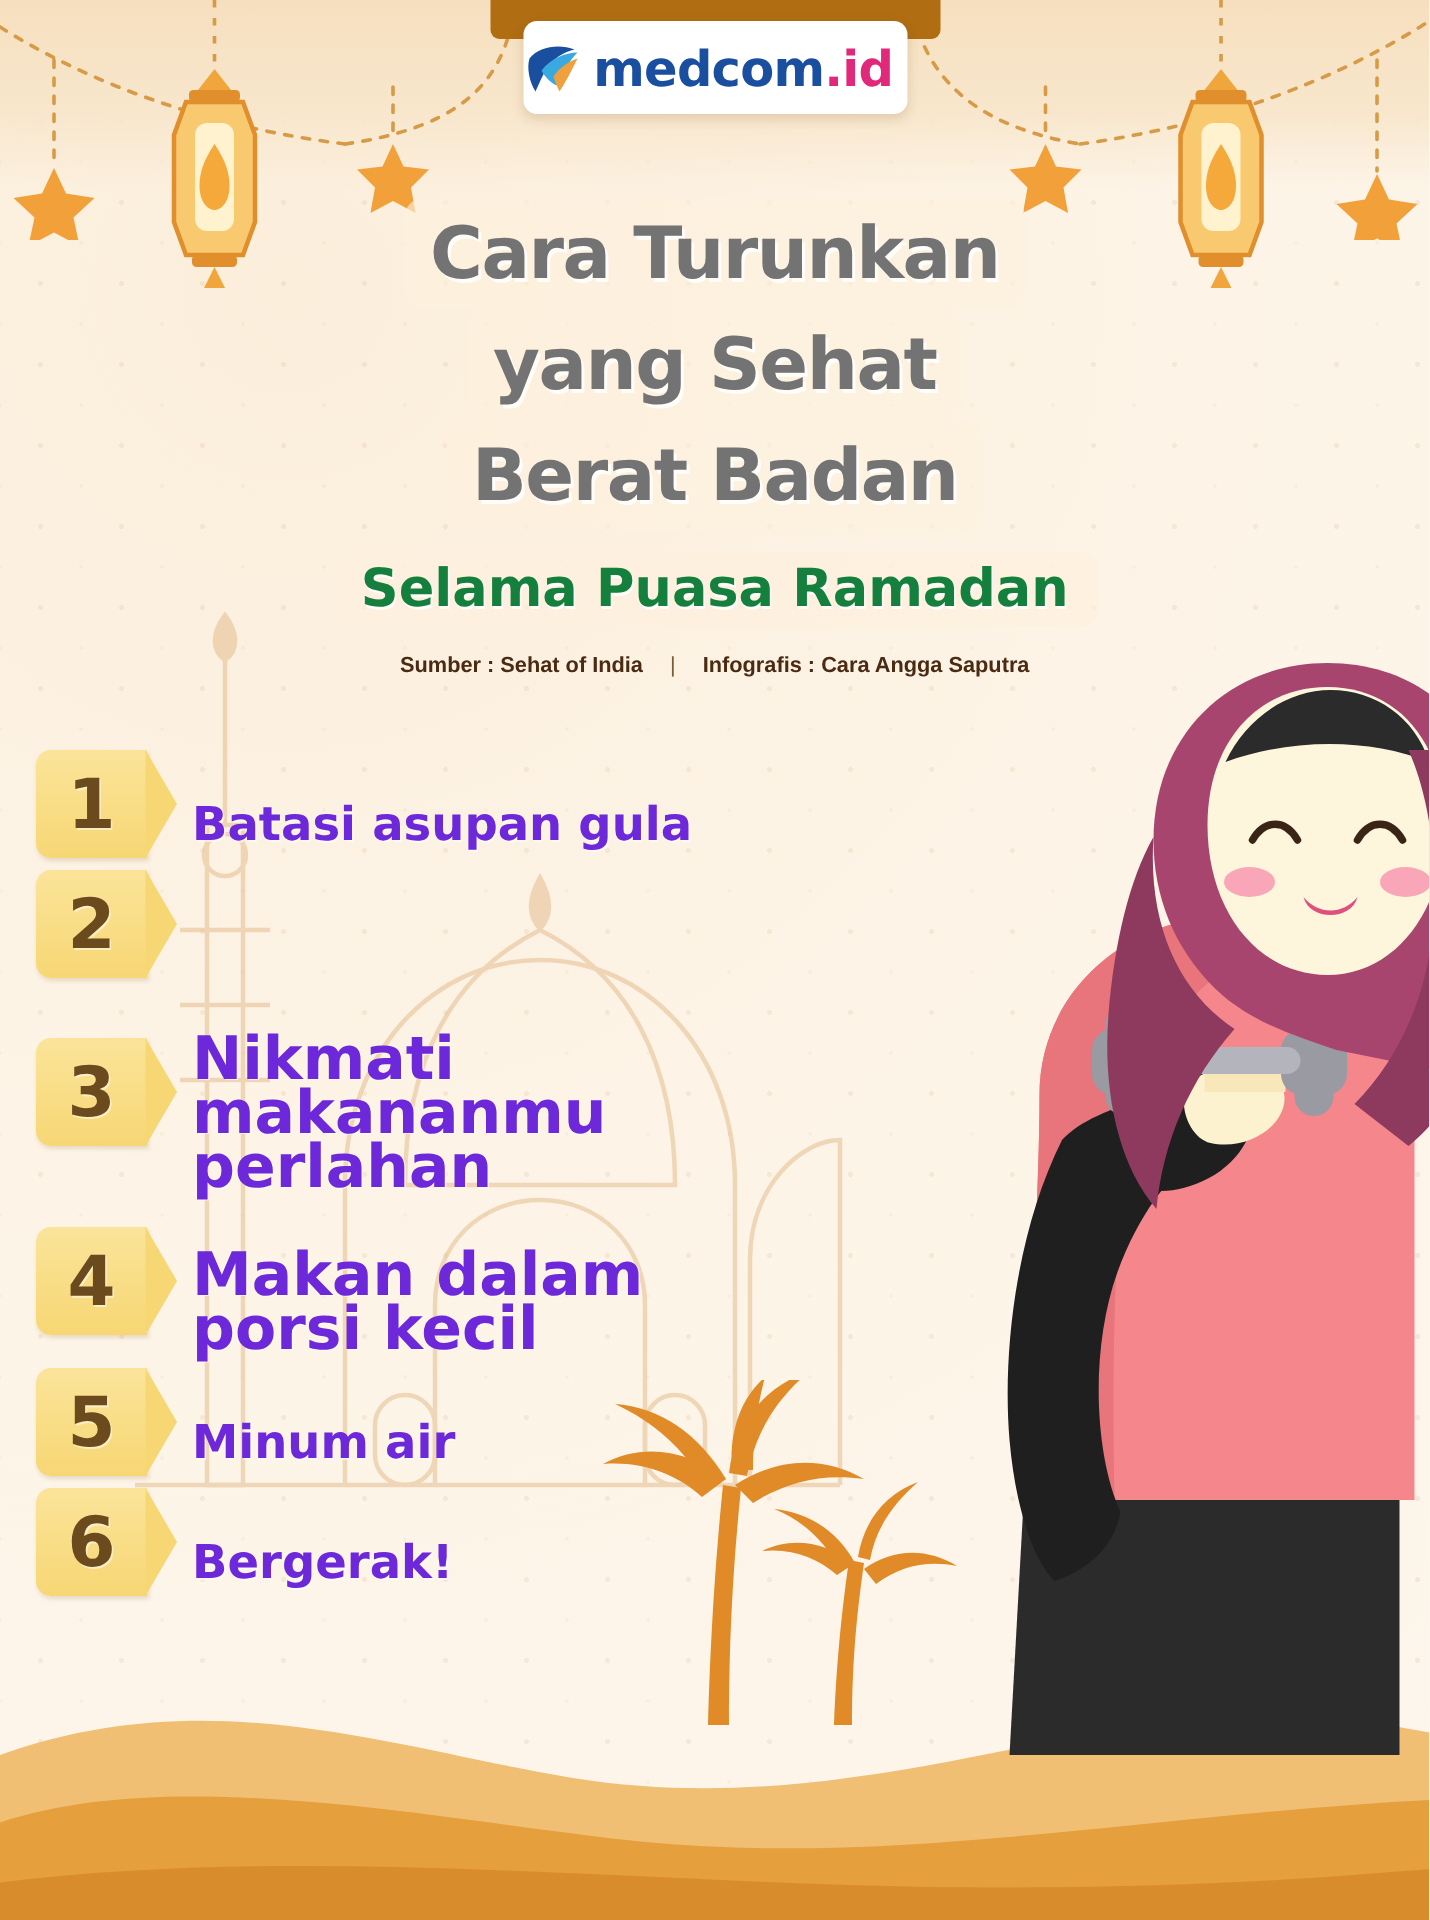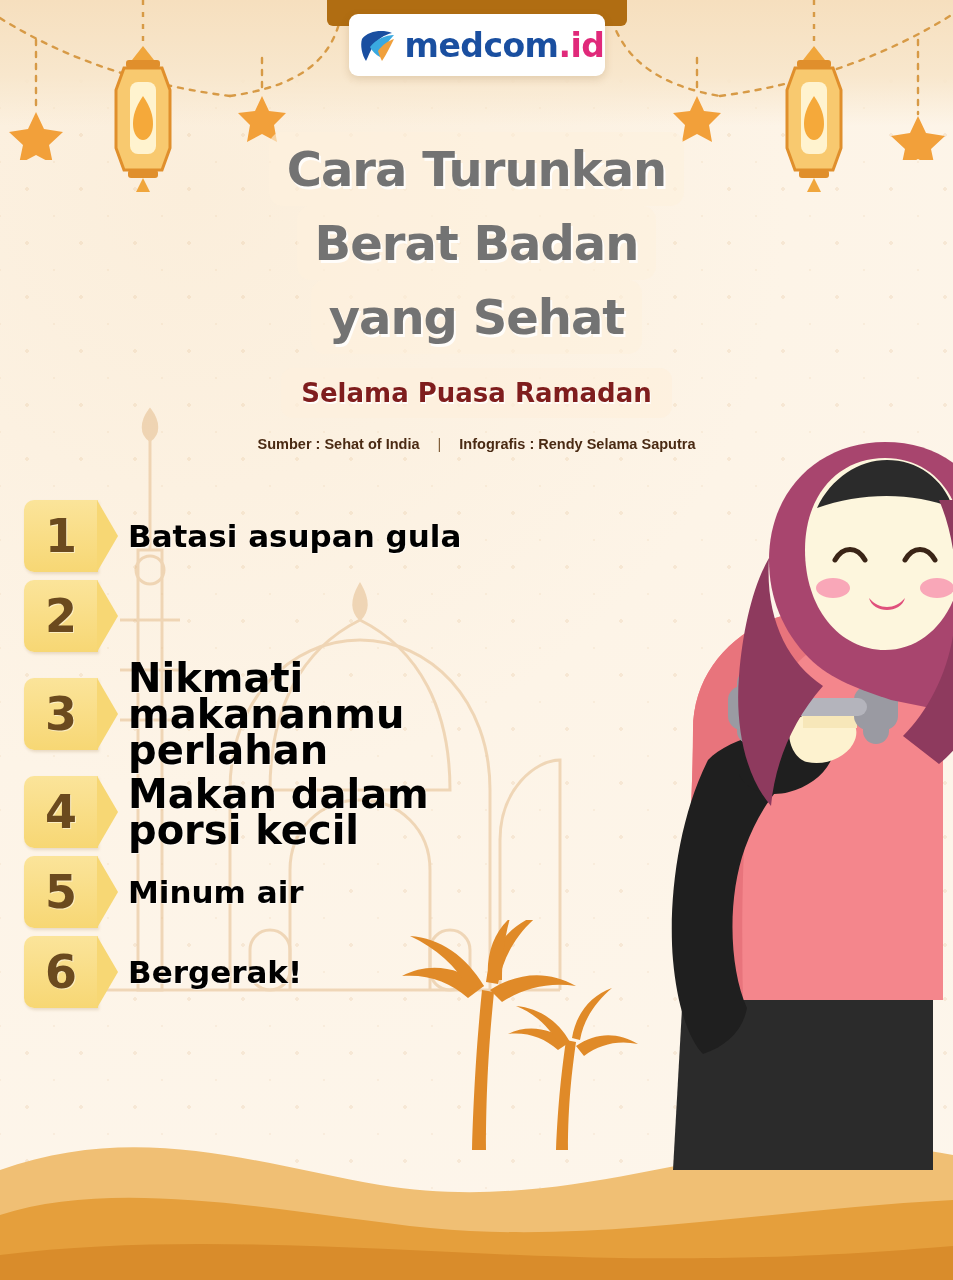--- a/index.html
+++ b/index.html
@@ -50,21 +50,21 @@
 
   
   .logo-tab {
     position: absolute; top: 0; left: 50%; transform: translateX(-50%);
     width: 300px; height: 26px; background: #b06d12; border-radius: 0 0 6px 6px;
   }
   .logo-card {
     position: absolute; top: 14px; left: 50%; transform: translateX(-50%);
     width: 256px; height: 62px; background: #fff; border-radius: 9px;
     box-shadow: 0 3px 8px rgba(120,80,20,.18);
-    display: flex; align-items: center; justify-content: flex-end; gap: 7px;
+    display: flex; align-items: center; justify-content: flex-start; gap: 7px;
   }
   .logo-mark { width: 40px; height: 40px; flex: none; }
   .logo-text {
     font-size: 33px; font-weight: bold; letter-spacing: -0.5px;
     font-family: "DejaVu Sans", sans-serif;
   }
   .logo-text .seg-med { color: #1a4fa0; }
   .logo-text .seg-id { color: #e0297a; }
 
   
@@ -77,21 +77,21 @@
     display: inline-block;
     font-size: 48px; line-height: 70px; font-weight: bold;
     color: #737373;
     background: rgba(253,240,221,0.62);
     padding: 2px 18px; border-radius: 14px;
     text-shadow: 2px 3px 0 rgba(255,255,255,.85);
     letter-spacing: -1px;
   }
   .hl-sub {
     display: inline-block; margin-top: 14px;
-    font-size: 26px; line-height: 44px; font-weight: bold; color: #7f1d1d;
+    font-size: 35px; line-height: 44px; font-weight: bold; color: #15803d;
     background: rgba(253,240,221,0.70);
     padding: 3px 20px; border-radius: 12px;
     text-shadow: 1px 2px 0 rgba(255,255,255,.85);
   }
   .credits {
     position: absolute; top: 436px; left: 0; width: 953px; text-align: center;
     font-size: 14.5px; color: #4a2a13;
   }
   .credits .k { font-weight: bold; }
   .credits .v { font-weight: bold; }
@@ -122,23 +122,24 @@
   .tip-num {
     position: relative; z-index: 2;
     font-family: "DejaVu Sans", sans-serif;
     font-size: 46px; font-weight: bold; color: #6b4a1e;
     text-shadow: 1px 1px 0 rgba(255,255,255,.5);
   }
   .tip-text {
     margin-left: 30px;
     font-family: "DejaVu Sans", sans-serif;
     font-size: 31px; line-height: 36px; font-weight: bold;
-    color: #000000;
+    color: #6d28d9;
     max-width: 400px;
     text-shadow: 1px 1px 0 rgba(255,255,255,.6);
+    margin-top: 28px;
   }
   .tip.two-line .tip-text { font-size: 40px; }
 
   
   .woman { position: absolute; right: 0px; bottom: 110px; width: 420px; height: 740px; }
   .palms { position: absolute; left: 380px; bottom: 130px; width: 260px; height: 230px; }
 </style>
 </head>
 <body>
 
@@ -219,31 +220,31 @@
       <path d="M12 22 C18 14 28 10 36 10 C30 16 26 24 22 32 C18 30 14 26 12 22z" fill="#3aa9e0"></path>
       <path d="M20 26 C24 20 30 16 36 14 C32 22 28 30 24 36 C22 32 21 29 20 26z" fill="#f0a03c"></path>
     </svg>
     <div class="logo-text">
       <span class="seg-med">medcom</span><span class="seg-id">.id</span>
     </div>
   </div>
 
   <div class="headline">
     <div><span class="hl-line">Cara Turunkan</span></div>
+    <div><span class="hl-line">yang Sehat</span></div>
     <div><span class="hl-line">Berat Badan</span></div>
-    <div><span class="hl-line">yang Sehat</span></div>
     <div><span class="hl-sub">Selama Puasa Ramadan</span></div>
   </div>
 
   <div class="credits">
     <span class="k">Sumber :</span>
     <span class="v">Sehat of India</span>
     <span class="sep">|</span>
     <span class="k">Infografis :</span>
-    <span class="v">Rendy Selama Saputra</span>
+    <span class="v">Cara Angga Saputra</span>
   </div>
 
   <div class="tips">
     <div class="tip">
       <div class="tip-badge">
         <div class="plate"></div>
           <div class="arrow"></div>
         <span class="tip-num">1</span>
       </div>
       <div class="tip-text">Batasi asupan gula</div>

